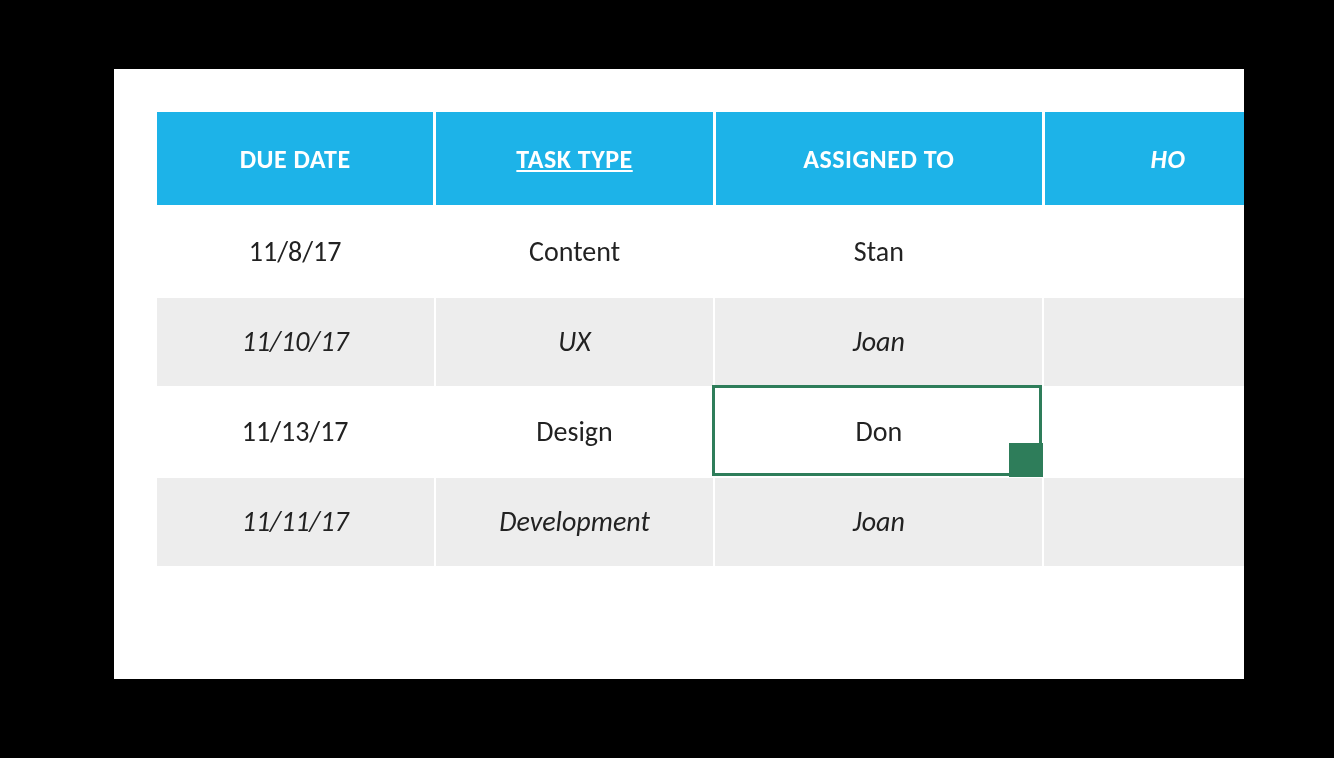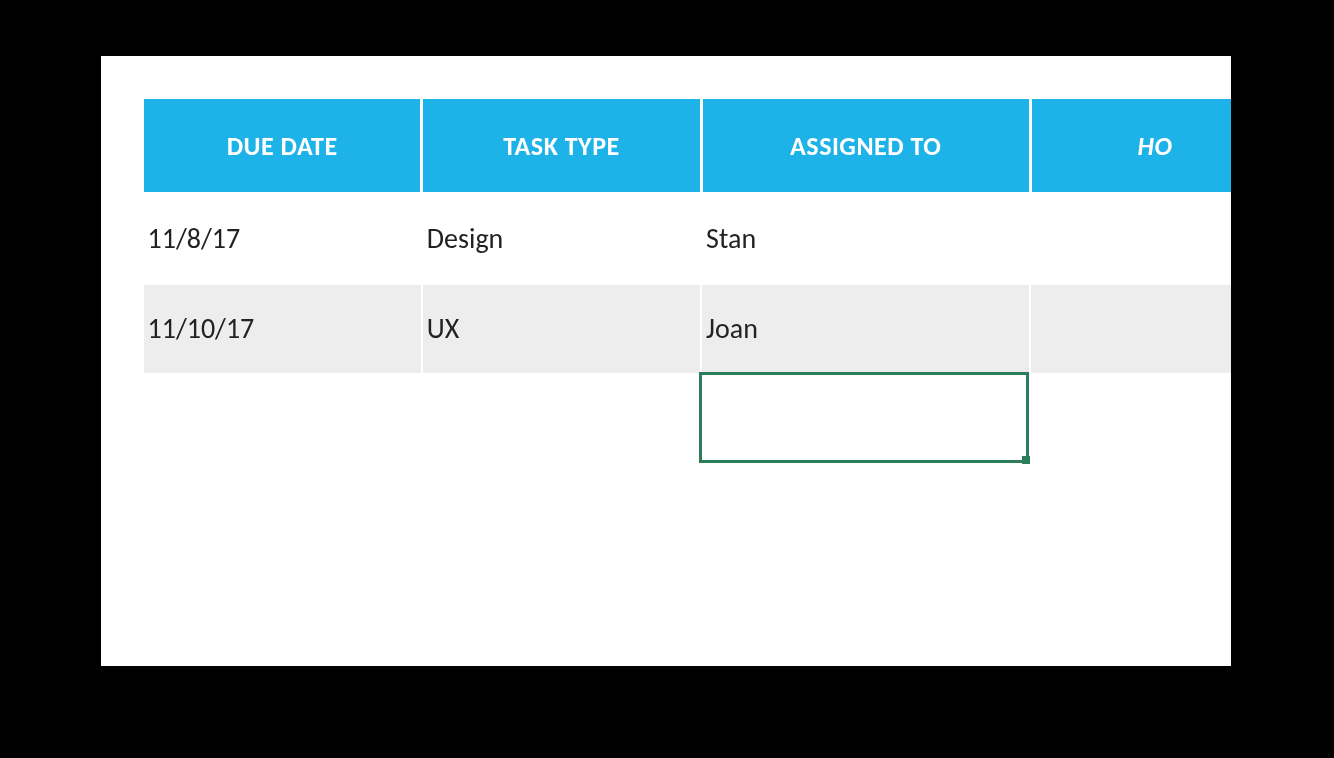--- a/index.html
+++ b/index.html
@@ -1,18 +1,18 @@
 <!DOCTYPE html>
 <html><head>
   <meta charset="utf-8">
   <style>
     * {
       box-sizing: border-box;
       margin: 0;
-      padding: 4px;
+      padding: 17px;
     }
     body {
       font-family: 'Segoe UI', Calibri, Arial, sans-serif;
       background: #000;
       width: 1334px;
       height: 758px;
       position: relative;
       overflow: hidden;
     }
     .panel {
@@ -36,35 +36,37 @@
       background: #1DB3E8;
       color: #fff;
       font-weight: 700;
       font-size: 26px;
       letter-spacing: 0.5px;
       text-align: center;
       height: 96px;
       border: 3px solid #fff;
     }
     .col-due { width: 280px; }
-    .col-type { width: 280px; }
+    .col-type { width: 280px; text-decoration: underline; }
     .col-assigned { width: 330px; }
     .col-hours { width: 250px; font-style: italic; }
     tbody td {
+      text-align: center;
       font-size: 28px;
       color: #222;
       height: 90px;
       border: 2px solid #fff;
       position: relative;
     }
     tbody tr.even td {
       background: #ffffff;
     }
     tbody tr.odd td {
       background: #ededed;
+      font-style: italic;
     }
     .selection-box {
       position: absolute;
       border: 3px solid #2e7d5a;
       pointer-events: none;
       z-index: 5;
     }
     .selection-handle {
       position: absolute;
       width: 8px;
@@ -84,27 +86,39 @@
       <tr class="thead-row">
         <th class="col-due">DUE DATE</th>
         <th class="col-type">TASK TYPE</th>
         <th class="col-assigned">ASSIGNED TO</th>
         <th class="col-hours">HO</th>
       </tr>
     </thead>
     <tbody>
       <tr class="even">
         <td>11/8/17</td>
-        <td>Design</td>
+        <td>Content</td>
         <td>Stan</td>
         <td></td>
       </tr>
       <tr class="odd">
         <td>11/10/17</td>
         <td>UX</td>
+        <td>Joan</td>
+        <td></td>
+      </tr>
+      <tr class="even">
+        <td>11/13/17</td>
+        <td>Design</td>
+        <td id="selected-cell">Don</td>
+        <td></td>
+      </tr>
+      <tr class="odd">
+        <td>11/11/17</td>
+        <td>Development</td>
         <td>Joan</td>
         <td></td>
       </tr>
     </tbody>
   </table>
   <div class="selection-box" id="sel-box" style="left: 598.25px; top: 315.5px; width: 330.109px; height: 91px;">
     <div class="selection-handle"></div>
   </div>
 </div>
 

